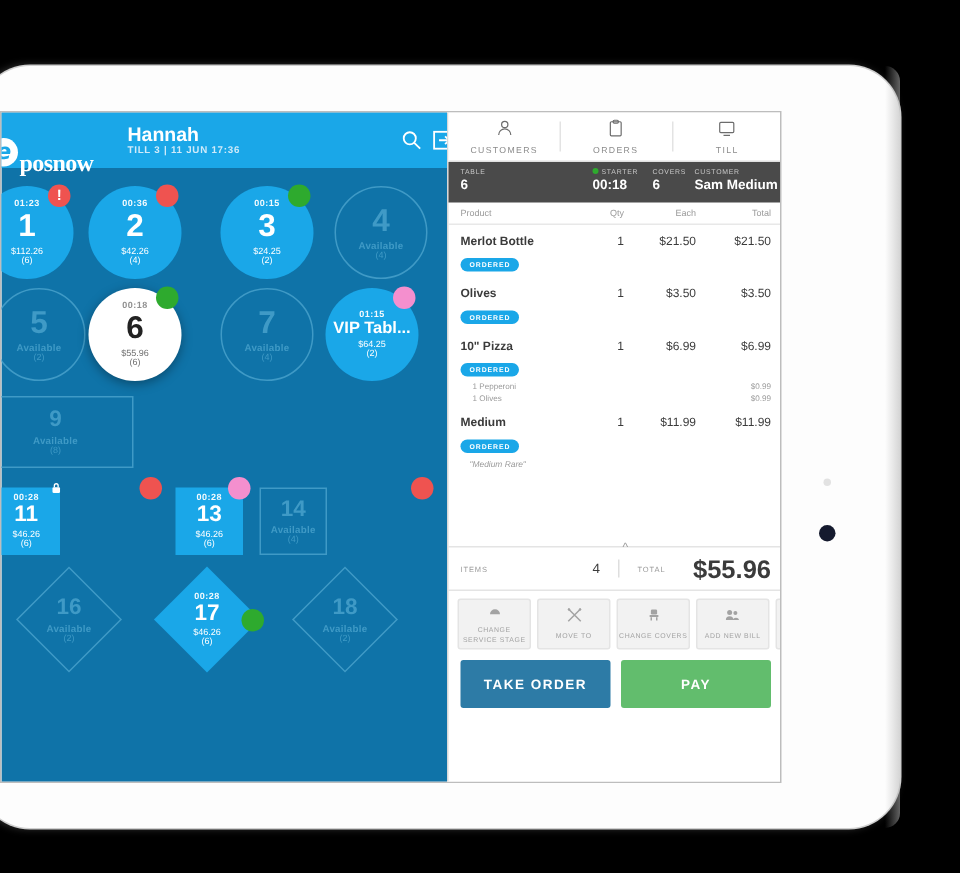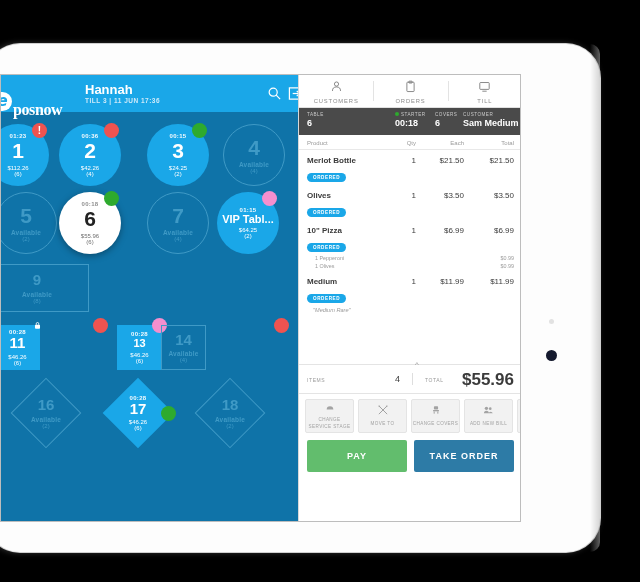--- a/index.html
+++ b/index.html
@@ -250,27 +250,27 @@
           <div class="dot lock" style="left: 29px; top: 206px;">
             <svg width="9" height="9" viewBox="0 0 10 10">
               <rect x="2.2" y="4.2" width="5.6" height="4.4" rx="1" fill="#fff"></rect>
               <path d="M3.6 4.2V3.1a1.4 1.4 0 0 1 2.8 0v1.1" fill="none" stroke="#fff" stroke-width="1"></path>
             </svg>
           </div>
           <div class="dot red" style="left: 92px; top: 206px;"></div>
           <div class="tbl occ" style="left: 116px; top: 213px; width: 45px; height: 45px;">
             <div class="cell">
               <div class="t">00:28</div>
-              <div class="n" style="font-size: 11px; line-height: 1.1;">13</div>
+              <div class="n" style="font-size: 15px; line-height: 1.1;">13</div>
               <div class="c" style="margin-top: 2px;">$46.26</div>
               <div class="c">(6)</div>
             </div>
           </div>
           <div class="dot pink" style="left: 151px; top: 206px;"></div>
-          <div class="tbl free" style="left: 160px; top: 213px; width: 45px; height: 45px;">
+          <div class="tbl free" style="left: 172px; top: 213px; width: 45px; height: 45px;">
             <div class="cell">
               <div class="n" style="font-size: 15px; line-height: 1.1;">14</div>
               <div class="a" style="margin-top: 2px;">Available</div>
               <div class="c">(4)</div>
             </div>
           </div>
           <div class="dot red" style="left: 273px; top: 206px;"></div>
           <div class="tbl diamond free" style="left: 20px; top: 276px; width: 50px; height: 50px;">
             <div class="inner">
               <div class="n" style="font-size: 15px; line-height: 1.1;">16</div>
@@ -428,20 +428,20 @@
                 <path d="M1 10a3 3 0 0 1 6 0zM6.6 10a2.6 2.6 0 0 1 5 0z" fill="#a3a3a3"></path>
               </svg></span>
             <span><span>ADD NEW BILL</span></span>
           </div>
           <div class="act">
             <span><span></span></span>
           </div>
         </div>
 
       <div id="pay">
+        <div class="bigbtn" id="btn-take">TAKE ORDER</div>
         <div class="bigbtn" id="btn-pay">PAY</div>
-        <div class="bigbtn" id="btn-take">TAKE ORDER</div>
       </div>
 
     </div>
   </div>
 </div>
 <div class="edgeShade" id="edgeR"></div>
 
 </body></html>

